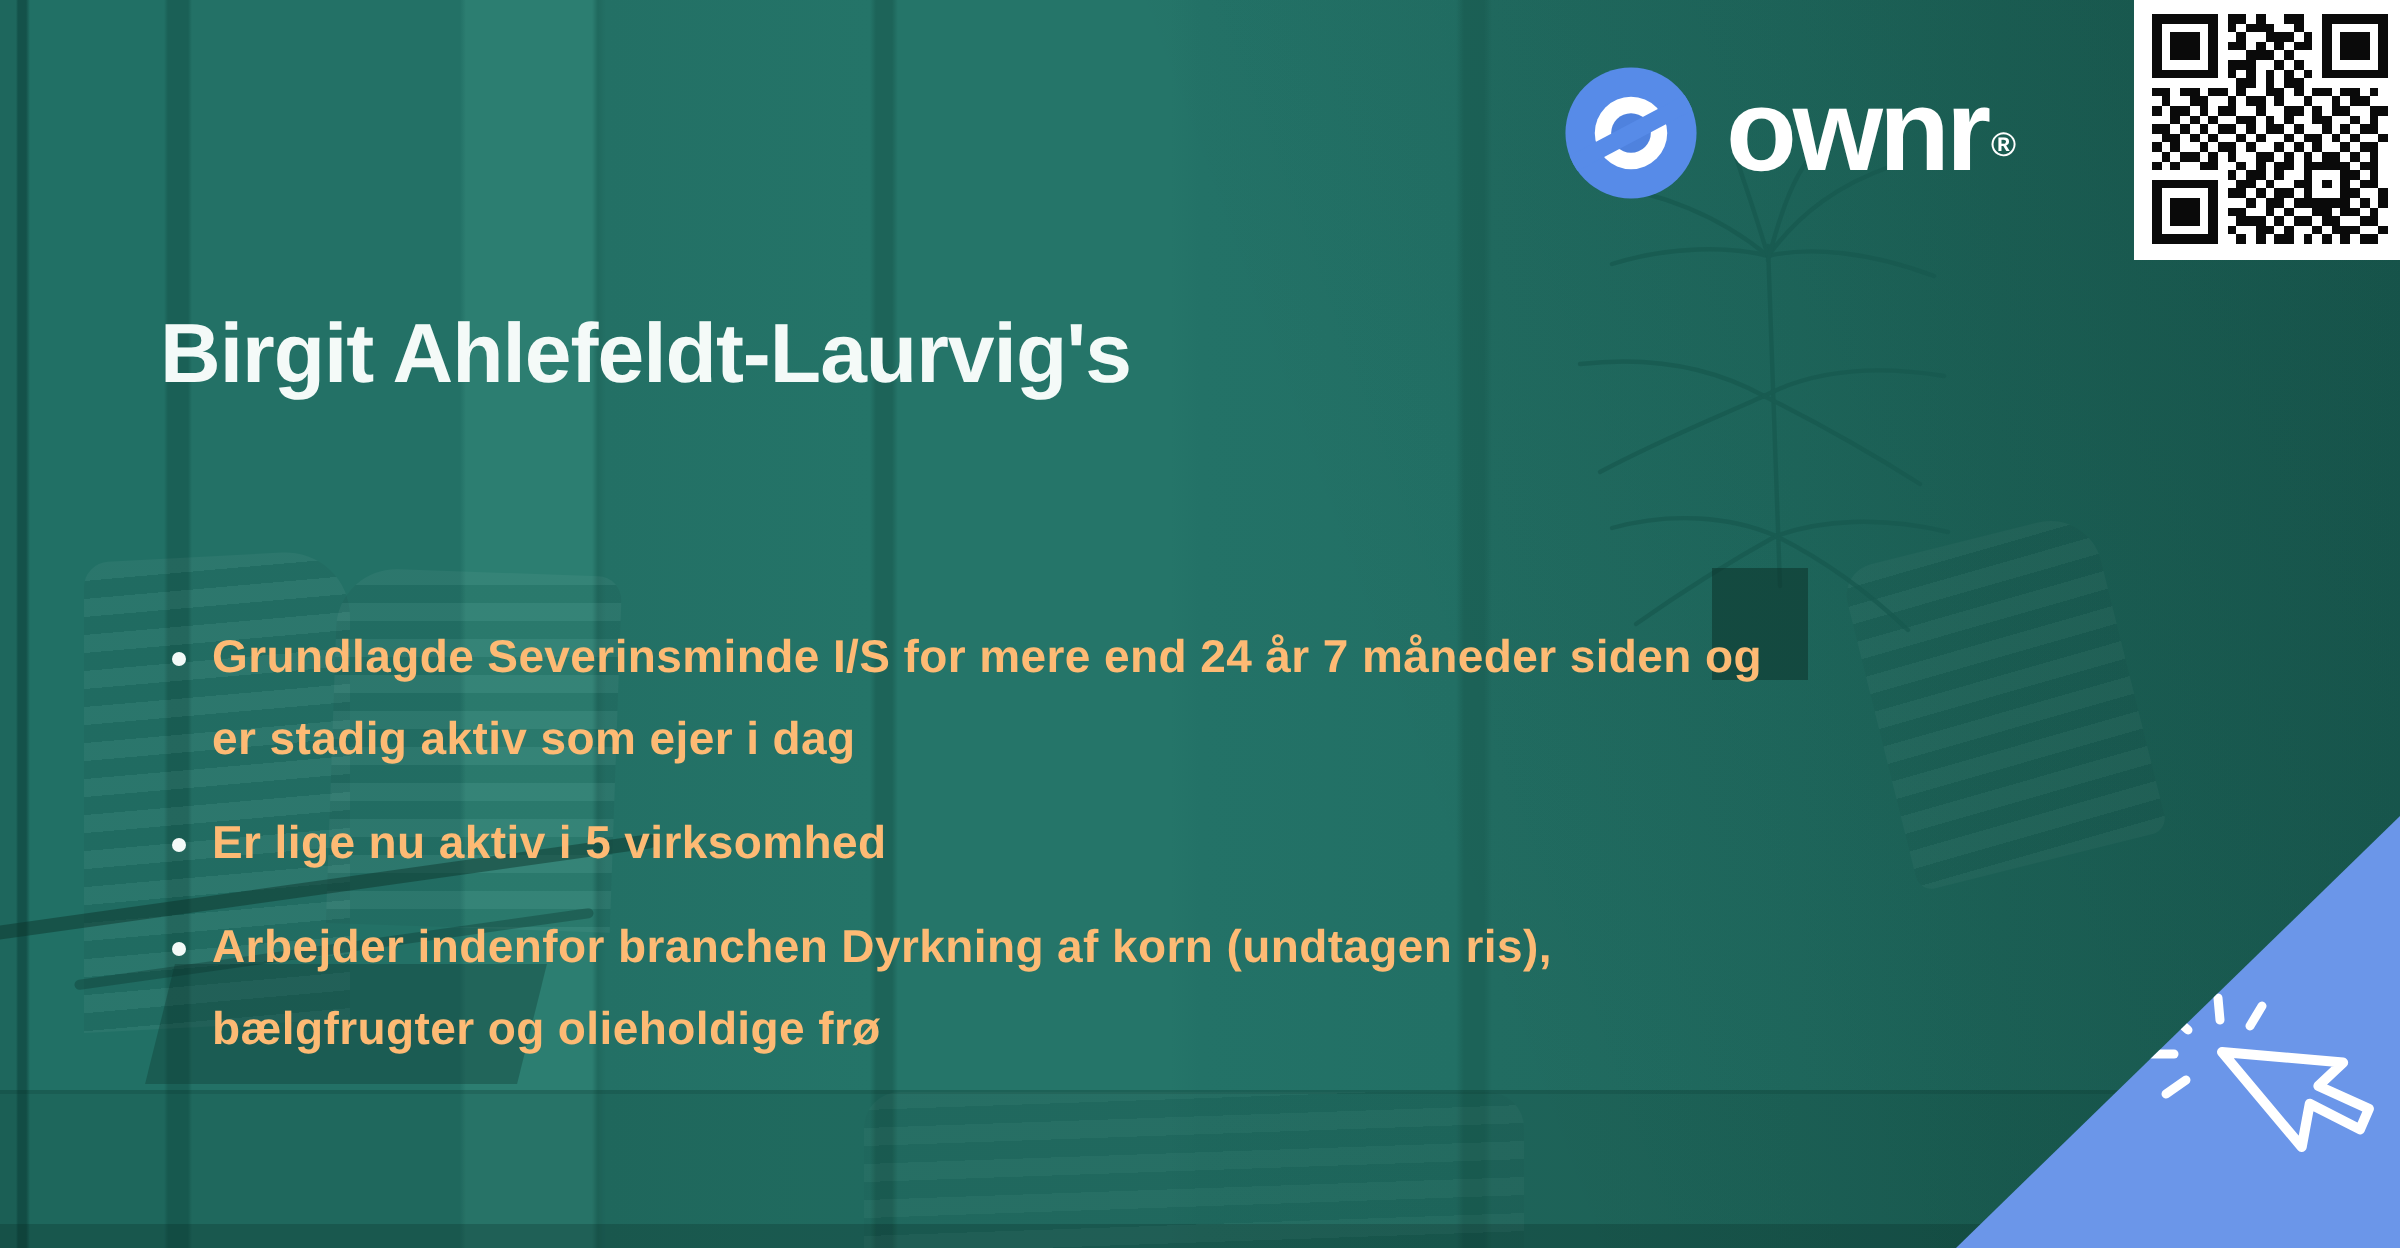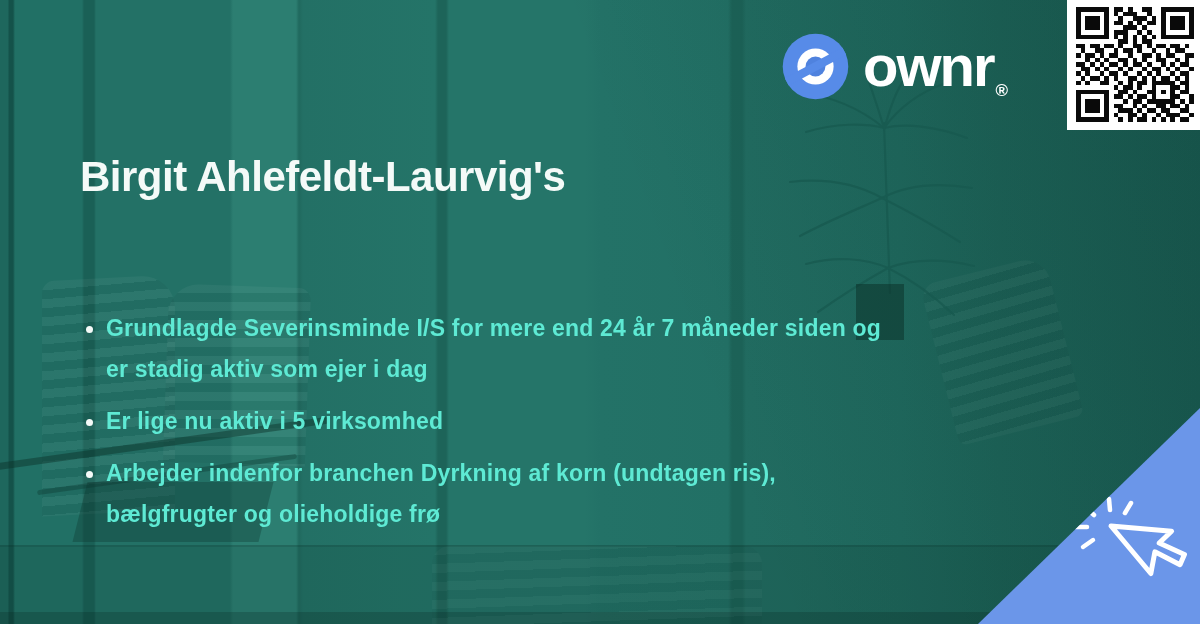--- a/index.html
+++ b/index.html
@@ -35,38 +35,38 @@
   .chair-mid{left:432px;top:546px;width:330px;height:78px;border-radius:18px 18px 0 0;opacity:.5;}
   .chair-arm1{position:absolute;left:-6px;top:440px;width:336px;height:7px;
     background:rgba(10,48,40,.45);transform:rotate(-8deg);border-radius:4px;}
   .chair-arm2{position:absolute;left:36px;top:472px;width:262px;height:5px;
     background:rgba(10,48,40,.32);transform:rotate(-8deg);border-radius:4px;}
   .dark-patch{position:absolute;left:80px;top:482px;width:186px;height:60px;
     background:rgba(12,50,42,.32);transform:skewX(-14deg);}
   .plant{position:absolute;left:780px;top:78px;}
   
   .brand{position:absolute;left:781px;top:31px;display:flex;align-items:center;gap:13px;}
-  .brand-word{display:flex;align-items:flex-end;color:#ffffff;}
+  .brand-word{display:flex;align-items:center;color:#ffffff;}
   .brand-text{font-size:58px;font-weight:900;letter-spacing:-2px;line-height:70px;}
   .brand-reg{font-size:17px;font-weight:700;margin-top:13px;margin-left:2px;}
   
   .qr{position:absolute;right:0;top:0;width:133px;height:130px;background:#ffffff;
     display:flex;align-items:center;justify-content:center;box-sizing:border-box;
     padding:7px 6px 8px 9px;}
   .qr-grid{display:grid;width:100%;height:100%;}
   .qr-grid .q{background:#ffffff;}
   .qr-grid .q.on{background:#0a0a0a;}
   
   .headline{position:absolute;left:80px;top:150px;color:#f4faf8;}
   .headline h1{margin:0;font-size:42px;font-weight:700;letter-spacing:-.5px;line-height:54px;}
   .headline h2{margin:8px 0 0 0;font-size:34px;font-weight:400;letter-spacing:-.3px;
     line-height:42px;color:#eef6f3;}
   
   .bullets{position:absolute;left:84px;top:308px;width:800px;margin:0;
-    padding:0 0 0 22px;color:#5eead4;}
+    padding:0 0 0 22px;color:#fdba74;}
   .bullets li{font-size:23px;font-weight:700;line-height:41px;margin-bottom:11px;
     letter-spacing:.2px;}
   .bullets li::marker{color:#f4faf8;font-size:22px;}
   
   .corner-triangle{position:absolute;left:978px;top:408px;width:222px;height:216px;
     background:#6b96e9;clip-path:polygon(100% 0, 100% 100%, 0 100%);}
   .cursor-svg{position:absolute;left:95px;top:88px;}
 </style>
 </head>
 <body>

